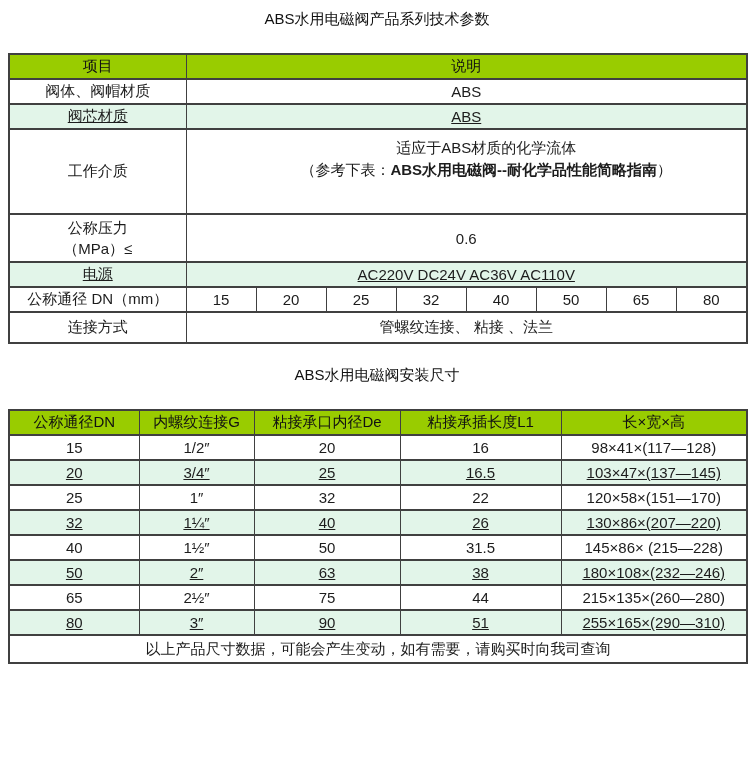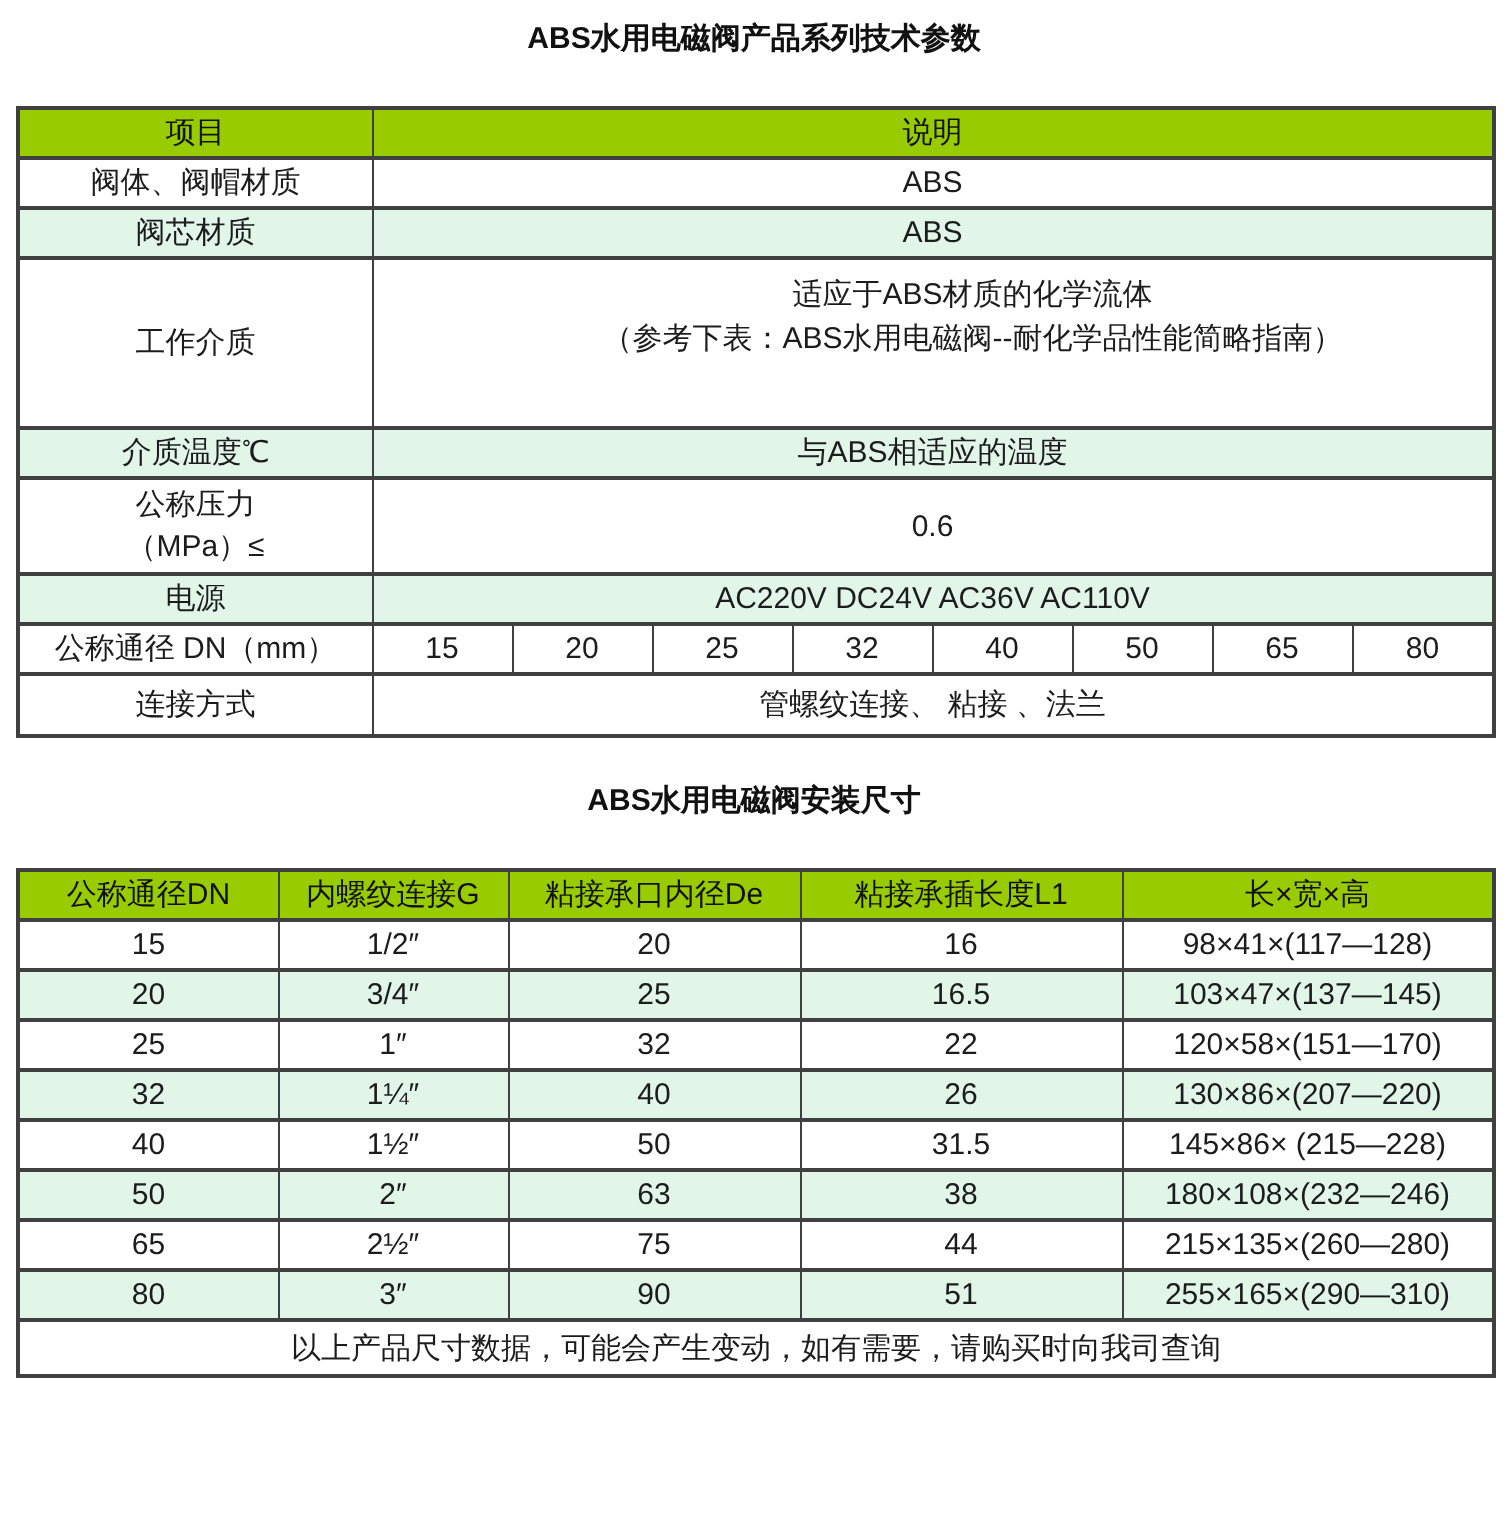--- a/index.html
+++ b/index.html
@@ -8,21 +8,21 @@
     width: 754px;
     height: 758px;
     font-family: "Liberation Sans", sans-serif;
     color: #1c1c1c;
     overflow: hidden;
   }
   .page { padding: 6px 8px 8px 8px; }
 
   .table-title {
     text-align: center;
-    font-weight: bold;
+    font-weight: normal;
     font-size: 15px;
     color: #111;
   }
   .title-1 { margin: 4px 0 24px 0; }
   .title-2 { margin: 22px 0 24px 0; }
 
   table {
     width: 738px;
     border-collapse: collapse;
     table-layout: fixed;
@@ -37,30 +37,30 @@
     font-weight: normal;
     padding: 2px 4px;
     overflow: hidden;
   }
   .green-header th {
     background: #99cc00;
     height: 24px;
     font-size: 15px;
     color: #111;
   }
-  tr.mint td { background: #e2f5e9; }
+  tr.mint td { background: #e2f5e9; text-decoration: underline; }
   tr.white td { background: #ffffff; }
 
   
   .t1 tr.r-simple td { height: 24px; }
   .t1 tr.r-medium td { height: 31px; }
   .t1 td.work-media-value { height: 85px; padding-bottom: 28px; line-height: 1.45; padding-left: 44px; }
   .t1 td.work-media-label { height: 85px; }
   .t1 tr.r-pressure td { height: 48px; line-height: 1.4; }
-  .bold-inline { font-weight: normal; }
+  .bold-inline { font-weight: bold; }
 
   
   .t2 td { height: 25px; }
   .t2 tr.footer-row td { height: 28px; }
 
   .num-cell { font-size: 15px; }
 </style>
 </head>
 <body>
 
@@ -92,24 +92,20 @@
     <tr class="mint r-simple">
       <td>阀芯材质</td>
       <td colspan="8">ABS</td>
     </tr>
     <tr class="white">
       <td class="work-media-label">工作介质</td>
       <td colspan="8" class="work-media-value">
         <span>适应于ABS材质的化学流体</span><br>
         <span>（参考下表：</span><span class="bold-inline">ABS水用电磁阀--耐化学品性能简略指南</span><span>）</span>
       </td>
-    </tr>
-    <tr class="mint r-simple">
-      <td>介质温度℃</td>
-      <td colspan="8">与ABS相适应的温度</td>
     </tr>
     <tr class="white r-pressure">
       <td>
         <span>公称压力</span><br>
         <span>（MPa）≤</span>
       </td>
       <td colspan="8">0.6</td>
     </tr>
     <tr class="mint r-simple">
       <td>电源</td>

